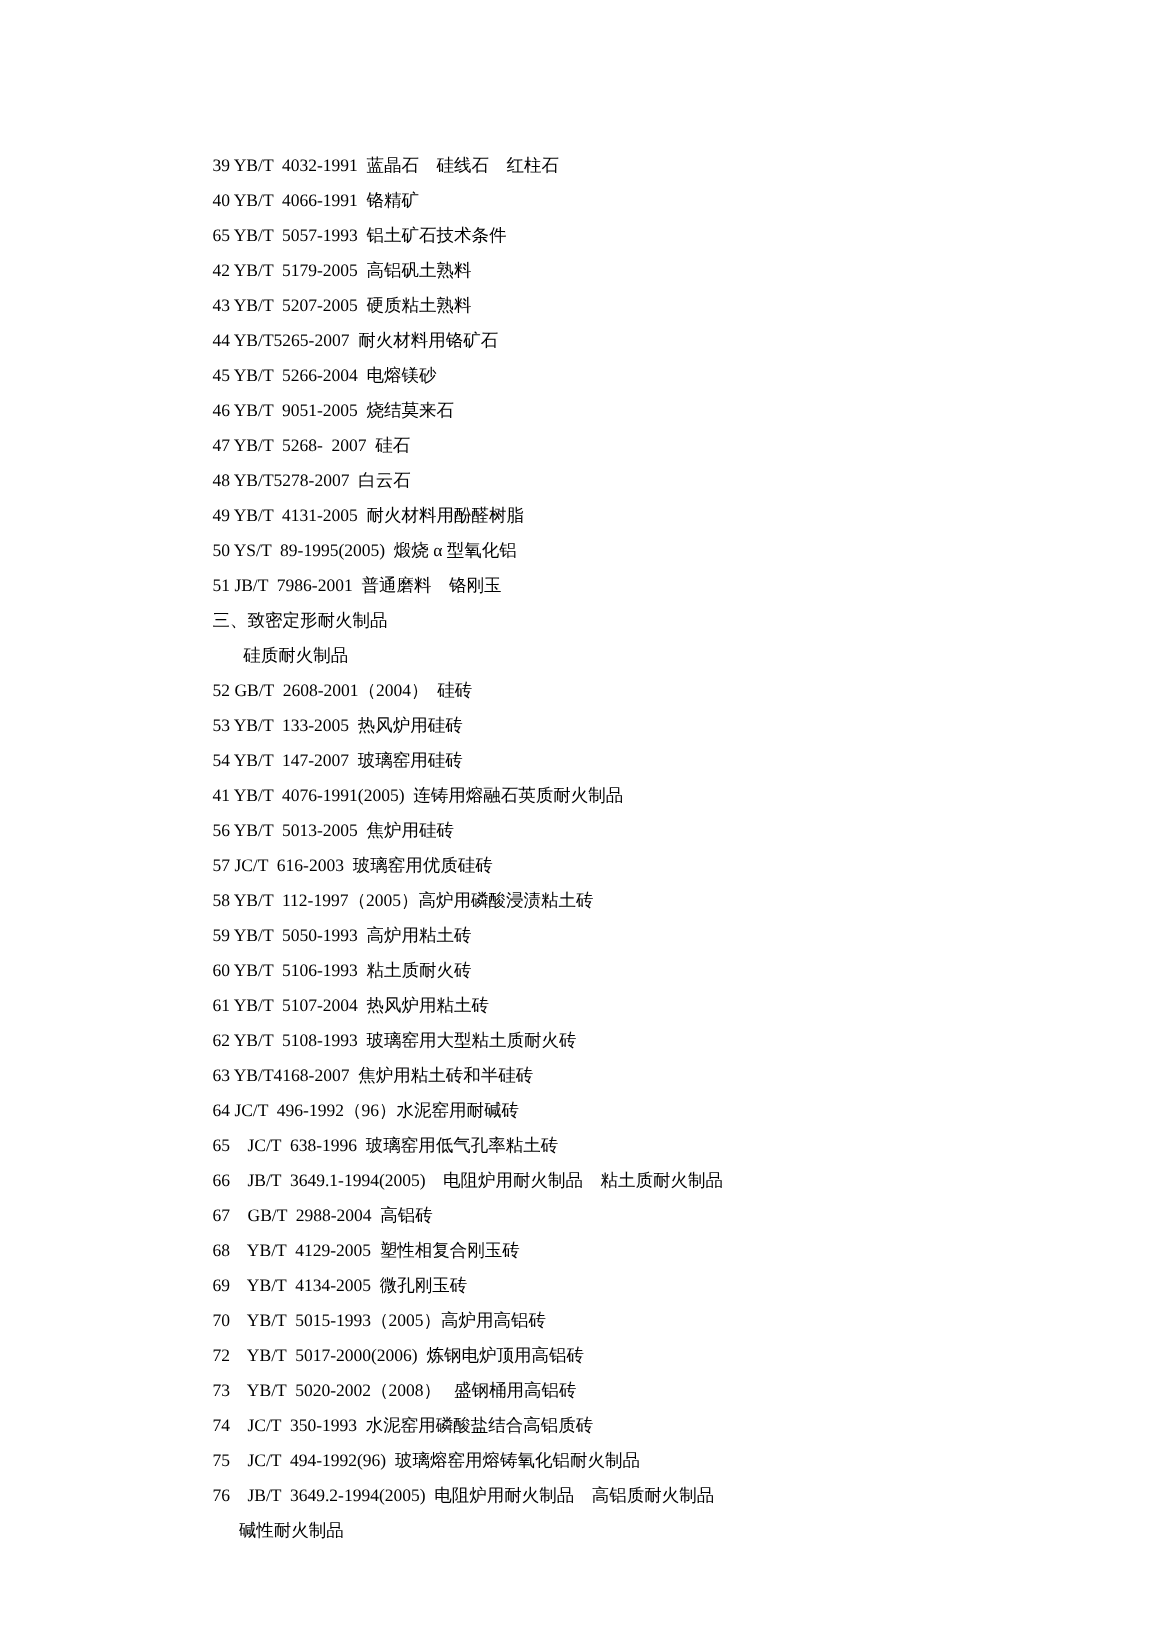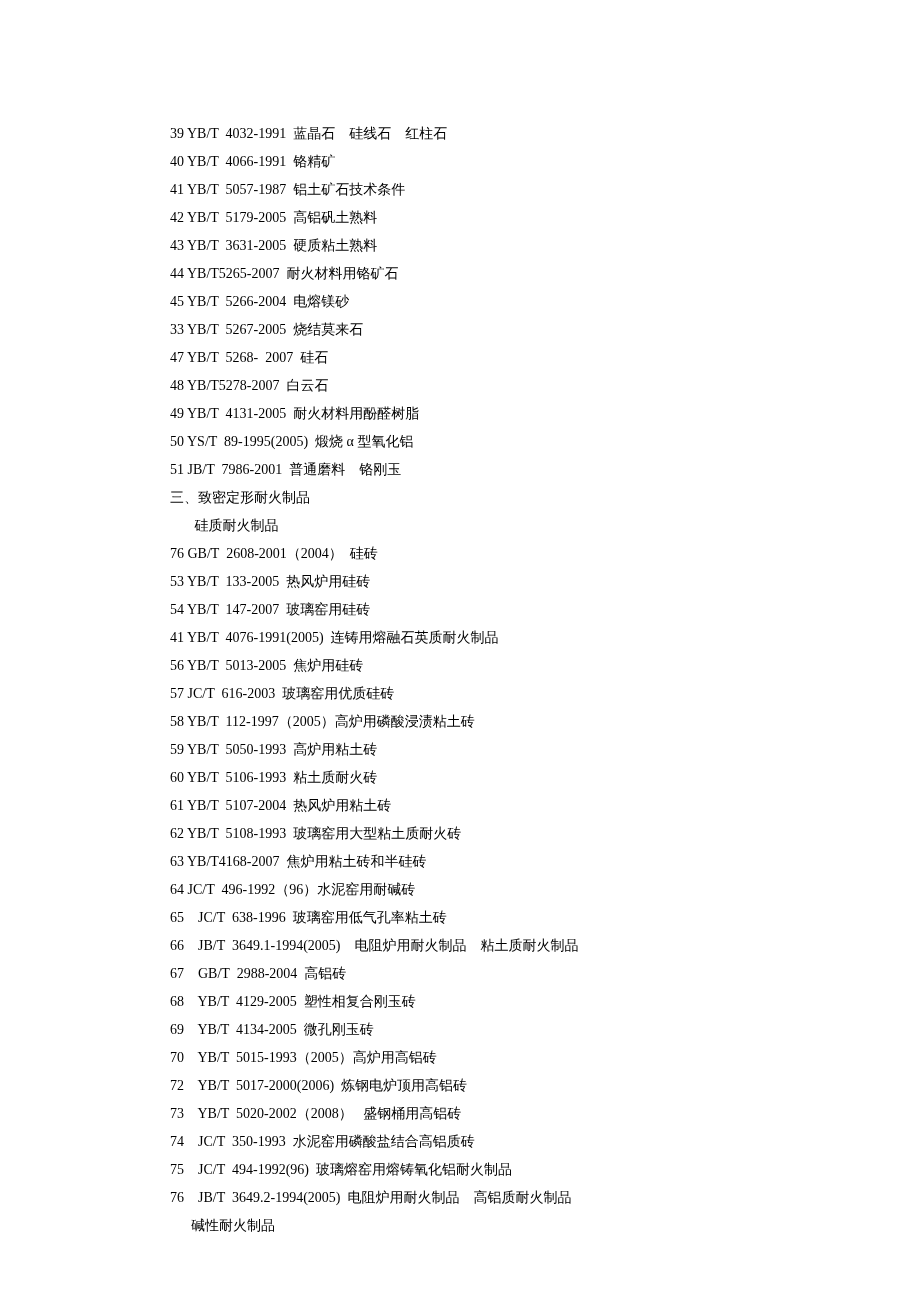--- a/index.html
+++ b/index.html
@@ -19,34 +19,34 @@
     white-space: pre;
     font-family: Liberation Serif, serif;
   }
 </style>
 </head>
 <body>
 
 <div class="page" id="page-root">
     <div class="line">39 YB/T  4032-1991  蓝晶石    硅线石    红柱石</div>
     <div class="line">40 YB/T  4066-1991  铬精矿</div>
-    <div class="line">41 YB/T  5057-1987  铝土矿石技术条件</div>
+    <div class="line">65 YB/T  5057-1993  铝土矿石技术条件</div>
     <div class="line">42 YB/T  5179-2005  高铝矾土熟料</div>
-    <div class="line">43 YB/T  3631-2005  硬质粘土熟料</div>
+    <div class="line">43 YB/T  5207-2005  硬质粘土熟料</div>
     <div class="line">44 YB/T5265-2007  耐火材料用铬矿石</div>
     <div class="line">45 YB/T  5266-2004  电熔镁砂</div>
-    <div class="line">33 YB/T  5267-2005  烧结莫来石</div>
+    <div class="line">46 YB/T  9051-2005  烧结莫来石</div>
     <div class="line">47 YB/T  5268-  2007  硅石</div>
     <div class="line">48 YB/T5278-2007  白云石</div>
     <div class="line">49 YB/T  4131-2005  耐火材料用酚醛树脂</div>
     <div class="line">50 YS/T  89-1995(2005)  煅烧 α 型氧化铝</div>
     <div class="line">51 JB/T  7986-2001  普通磨料    铬刚玉</div>
     <div class="line">三、致密定形耐火制品</div>
     <div class="line">       硅质耐火制品</div>
-    <div class="line">76 GB/T  2608-2001（2004）  硅砖</div>
+    <div class="line">52 GB/T  2608-2001（2004）  硅砖</div>
     <div class="line">53 YB/T  133-2005  热风炉用硅砖</div>
     <div class="line">54 YB/T  147-2007  玻璃窑用硅砖</div>
     <div class="line">41 YB/T  4076-1991(2005)  连铸用熔融石英质耐火制品</div>
     <div class="line">56 YB/T  5013-2005  焦炉用硅砖</div>
     <div class="line">57 JC/T  616-2003  玻璃窑用优质硅砖</div>
     <div class="line">58 YB/T  112-1997（2005）高炉用磷酸浸渍粘土砖</div>
     <div class="line">59 YB/T  5050-1993  高炉用粘土砖</div>
     <div class="line">60 YB/T  5106-1993  粘土质耐火砖</div>
     <div class="line">61 YB/T  5107-2004  热风炉用粘土砖</div>
     <div class="line">62 YB/T  5108-1993  玻璃窑用大型粘土质耐火砖</div>

